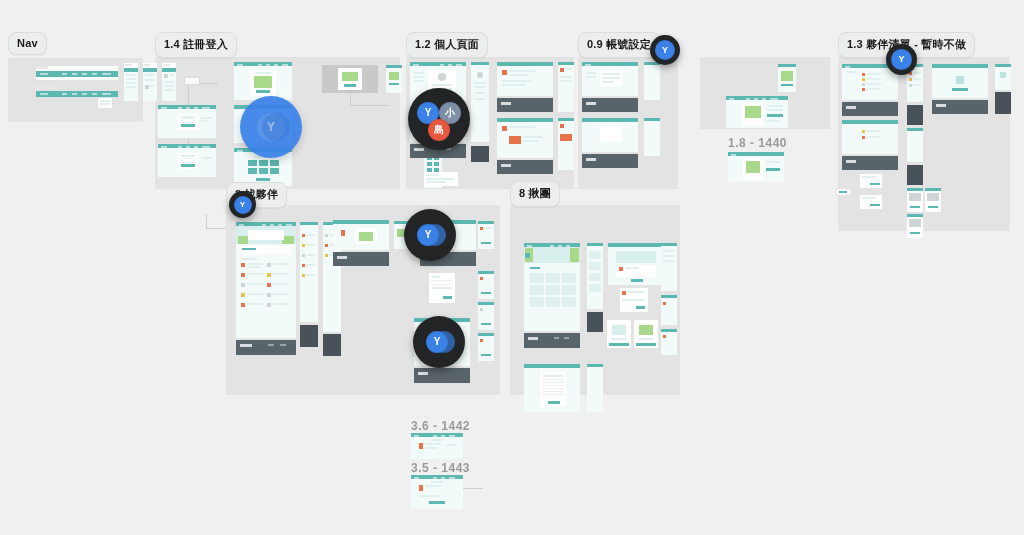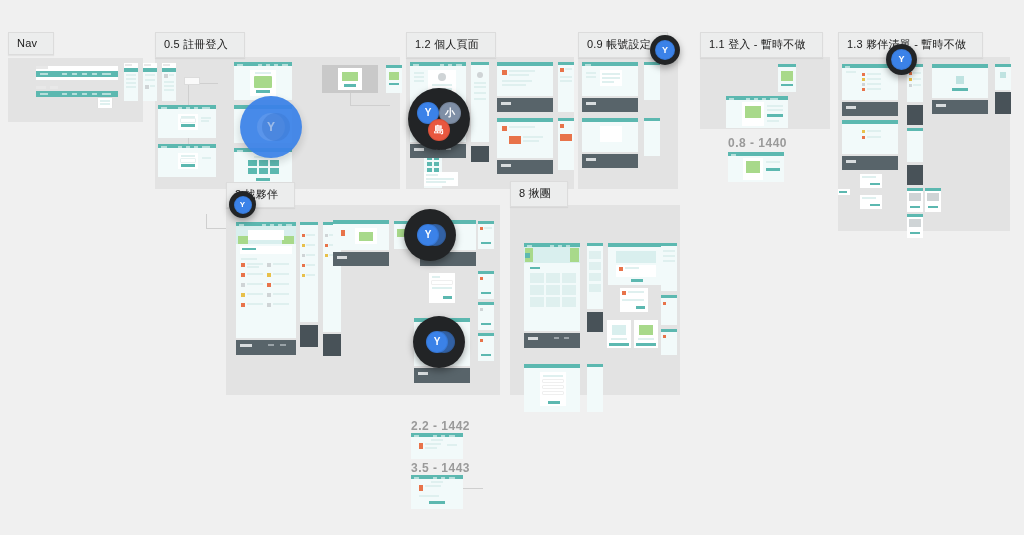--- a/index.html
+++ b/index.html
@@ -13,26 +13,26 @@
     position: relative;
     width: 1024px; height: 535px;
     background: #f0f0f0;
   }
 
   
   .sec-label {
     position: absolute;
     background: #eceded;
     border: 1px solid #dcdcdc;
-    border-radius: 0;
+    border-radius: 8px;
     color: #1a1a1a;
     font-size: 11px;
-    font-weight: normal;
+    font-weight: bold;
     letter-spacing: .2px;
-    padding: 4px 16px 5px 8px;
+    padding: 4px 8px 5px 8px;
     white-space: nowrap;
     z-index: 40;
     box-shadow: 0 1px 1px rgba(0,0,0,.05);
   }
 
   
   .board {
     position: absolute;
     background: #e3e3e3;
     z-index: 5;
@@ -128,30 +128,29 @@
   <div class="board" style="left:8px;  top:58px;  width:135px; height:64px;"></div>
   <div class="board" style="left:155px;top:57px;  width:245px; height:132px;"></div>
   <div class="board" style="left:406px;top:57px;  width:168px; height:132px;"></div>
   <div class="board" style="left:578px;top:57px;  width:100px; height:132px;"></div>
   <div class="board" style="left:700px;top:57px;  width:130px; height:72px;"></div>
   <div class="board" style="left:838px;top:57px;  width:172px; height:174px;"></div>
   <div class="board" style="left:226px;top:205px; width:274px; height:190px;"></div>
   <div class="board" style="left:510px;top:205px; width:170px; height:190px;"></div>
 
   <div class="sec-label" style="left:8px;   top:32px;">Nav</div>
-  <div class="sec-label" style="left:155px; top:32px;">0.5 註冊登入</div>
+  <div class="sec-label" style="left:155px; top:32px;">1.4 註冊登入</div>
   <div class="sec-label" style="left:406px; top:32px;">1.2 個人頁面</div>
   <div class="sec-label" style="left:578px; top:32px;">0.9 帳號設定</div>
-  <div class="sec-label" style="left:700px; top:32px;">1.1 登入 - 暫時不做</div>
   <div class="sec-label" style="left:838px; top:32px;">1.3 夥伴清單 - 暫時不做</div>
   <div class="sec-label" style="left:226px; top:182px;">2 找夥伴</div>
   <div class="sec-label" style="left:510px; top:181px;">8 揪團</div>
 
-  <div class="caption" style="left:728px; top:136px;">0.8 - 1440</div>
-  <div class="caption" style="left:411px; top:419px;">2.2 - 1442</div>
+  <div class="caption" style="left:728px; top:136px;">1.8 - 1440</div>
+  <div class="caption" style="left:411px; top:419px;">3.6 - 1442</div>
   <div class="caption" style="left:411px; top:461px;">3.5 - 1443</div>
 
   <div class="scr" style="left:36px; top:66px; width:82px; height:14px;">
     <div class="blk g" style="left:0;top:0;width:12px;height:3px;"></div>
     <div class="bar" style="position:absolute;top:5px;height:6px;"></div>
     <div class="tick" style="left:4px;  top:7px; width:8px;"></div>
     <div class="tick" style="left:26px; top:7px; width:5px;"></div>
     <div class="tick" style="left:36px; top:7px; width:5px;"></div>
     <div class="tick" style="left:46px; top:7px; width:5px;"></div>
     <div class="tick" style="left:56px; top:7px; width:5px;"></div>

